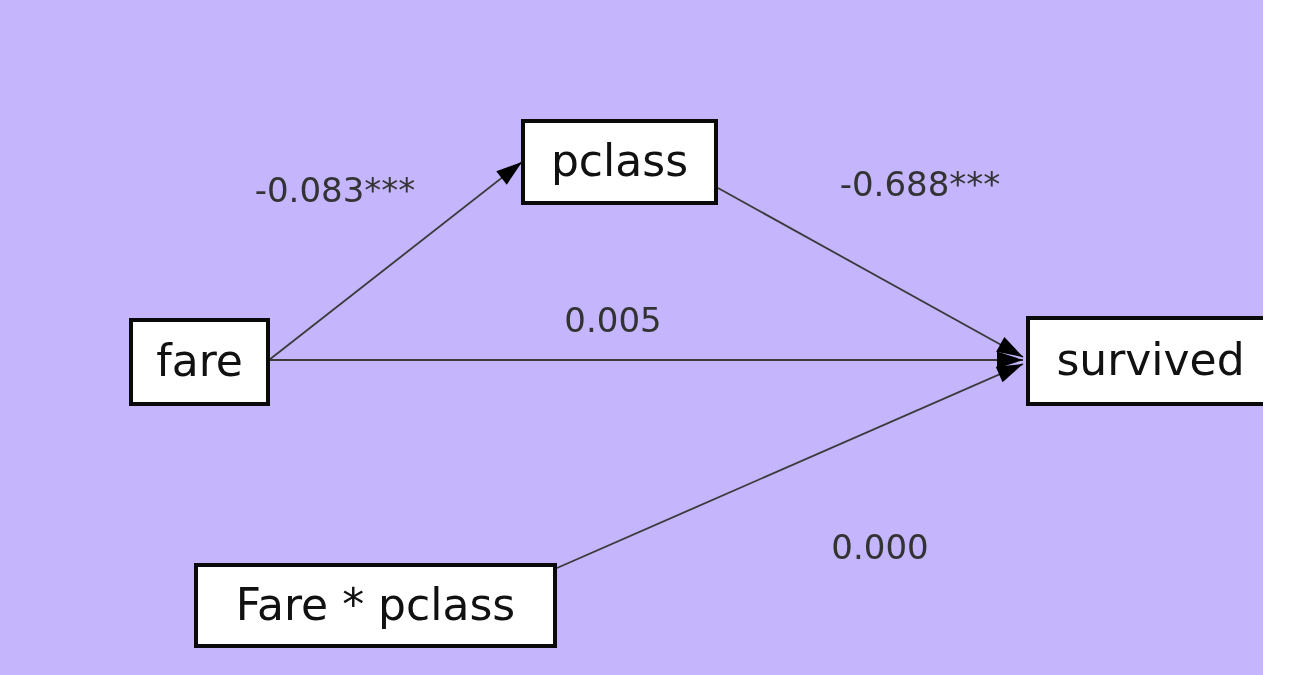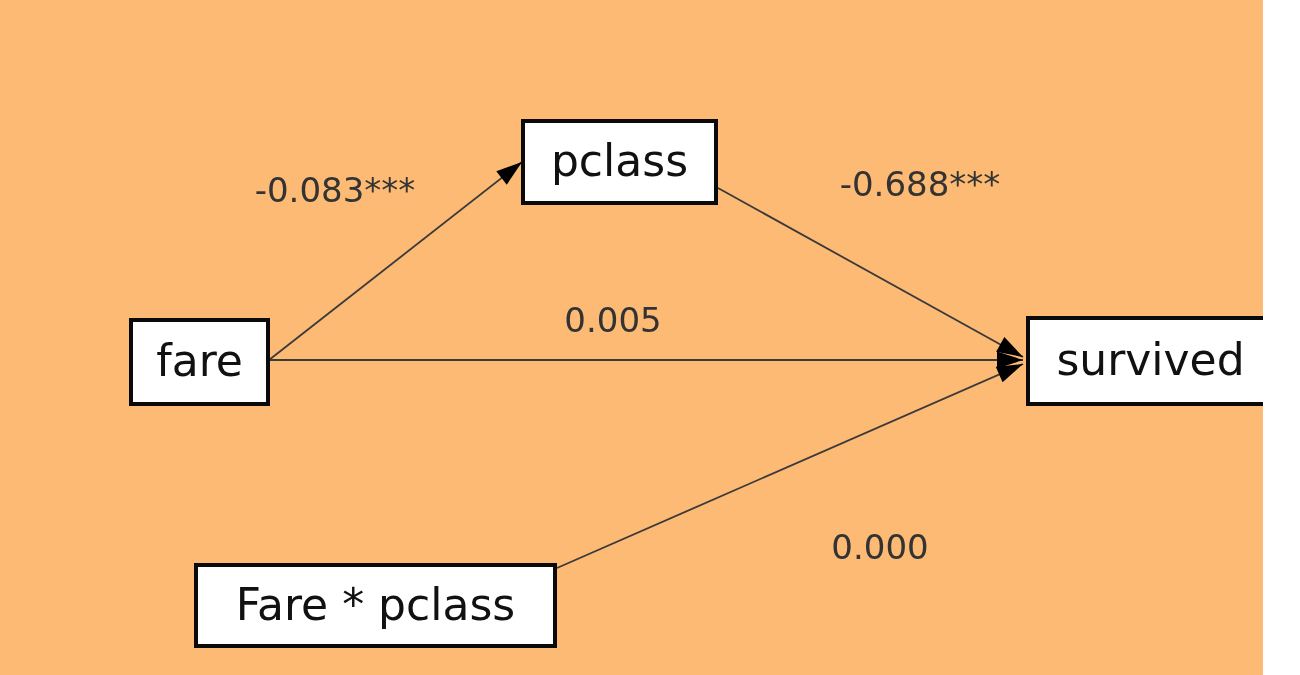--- a/index.html
+++ b/index.html
@@ -8,21 +8,21 @@
     padding: 0;
     background: #ffffff;
   }
   body {
     font-family: "DejaVu Sans", sans-serif;
   }
   #canvas {
     position: relative;
     width: 1263px;
     height: 675px;
-    background: #fdba74;
+    background: #c4b5fd;
     overflow: hidden;
   }
   #diagram-svg {
     position: absolute;
     left: 0;
     top: 0;
     width: 1300px;
     height: 675px;
     display: block;
   }

